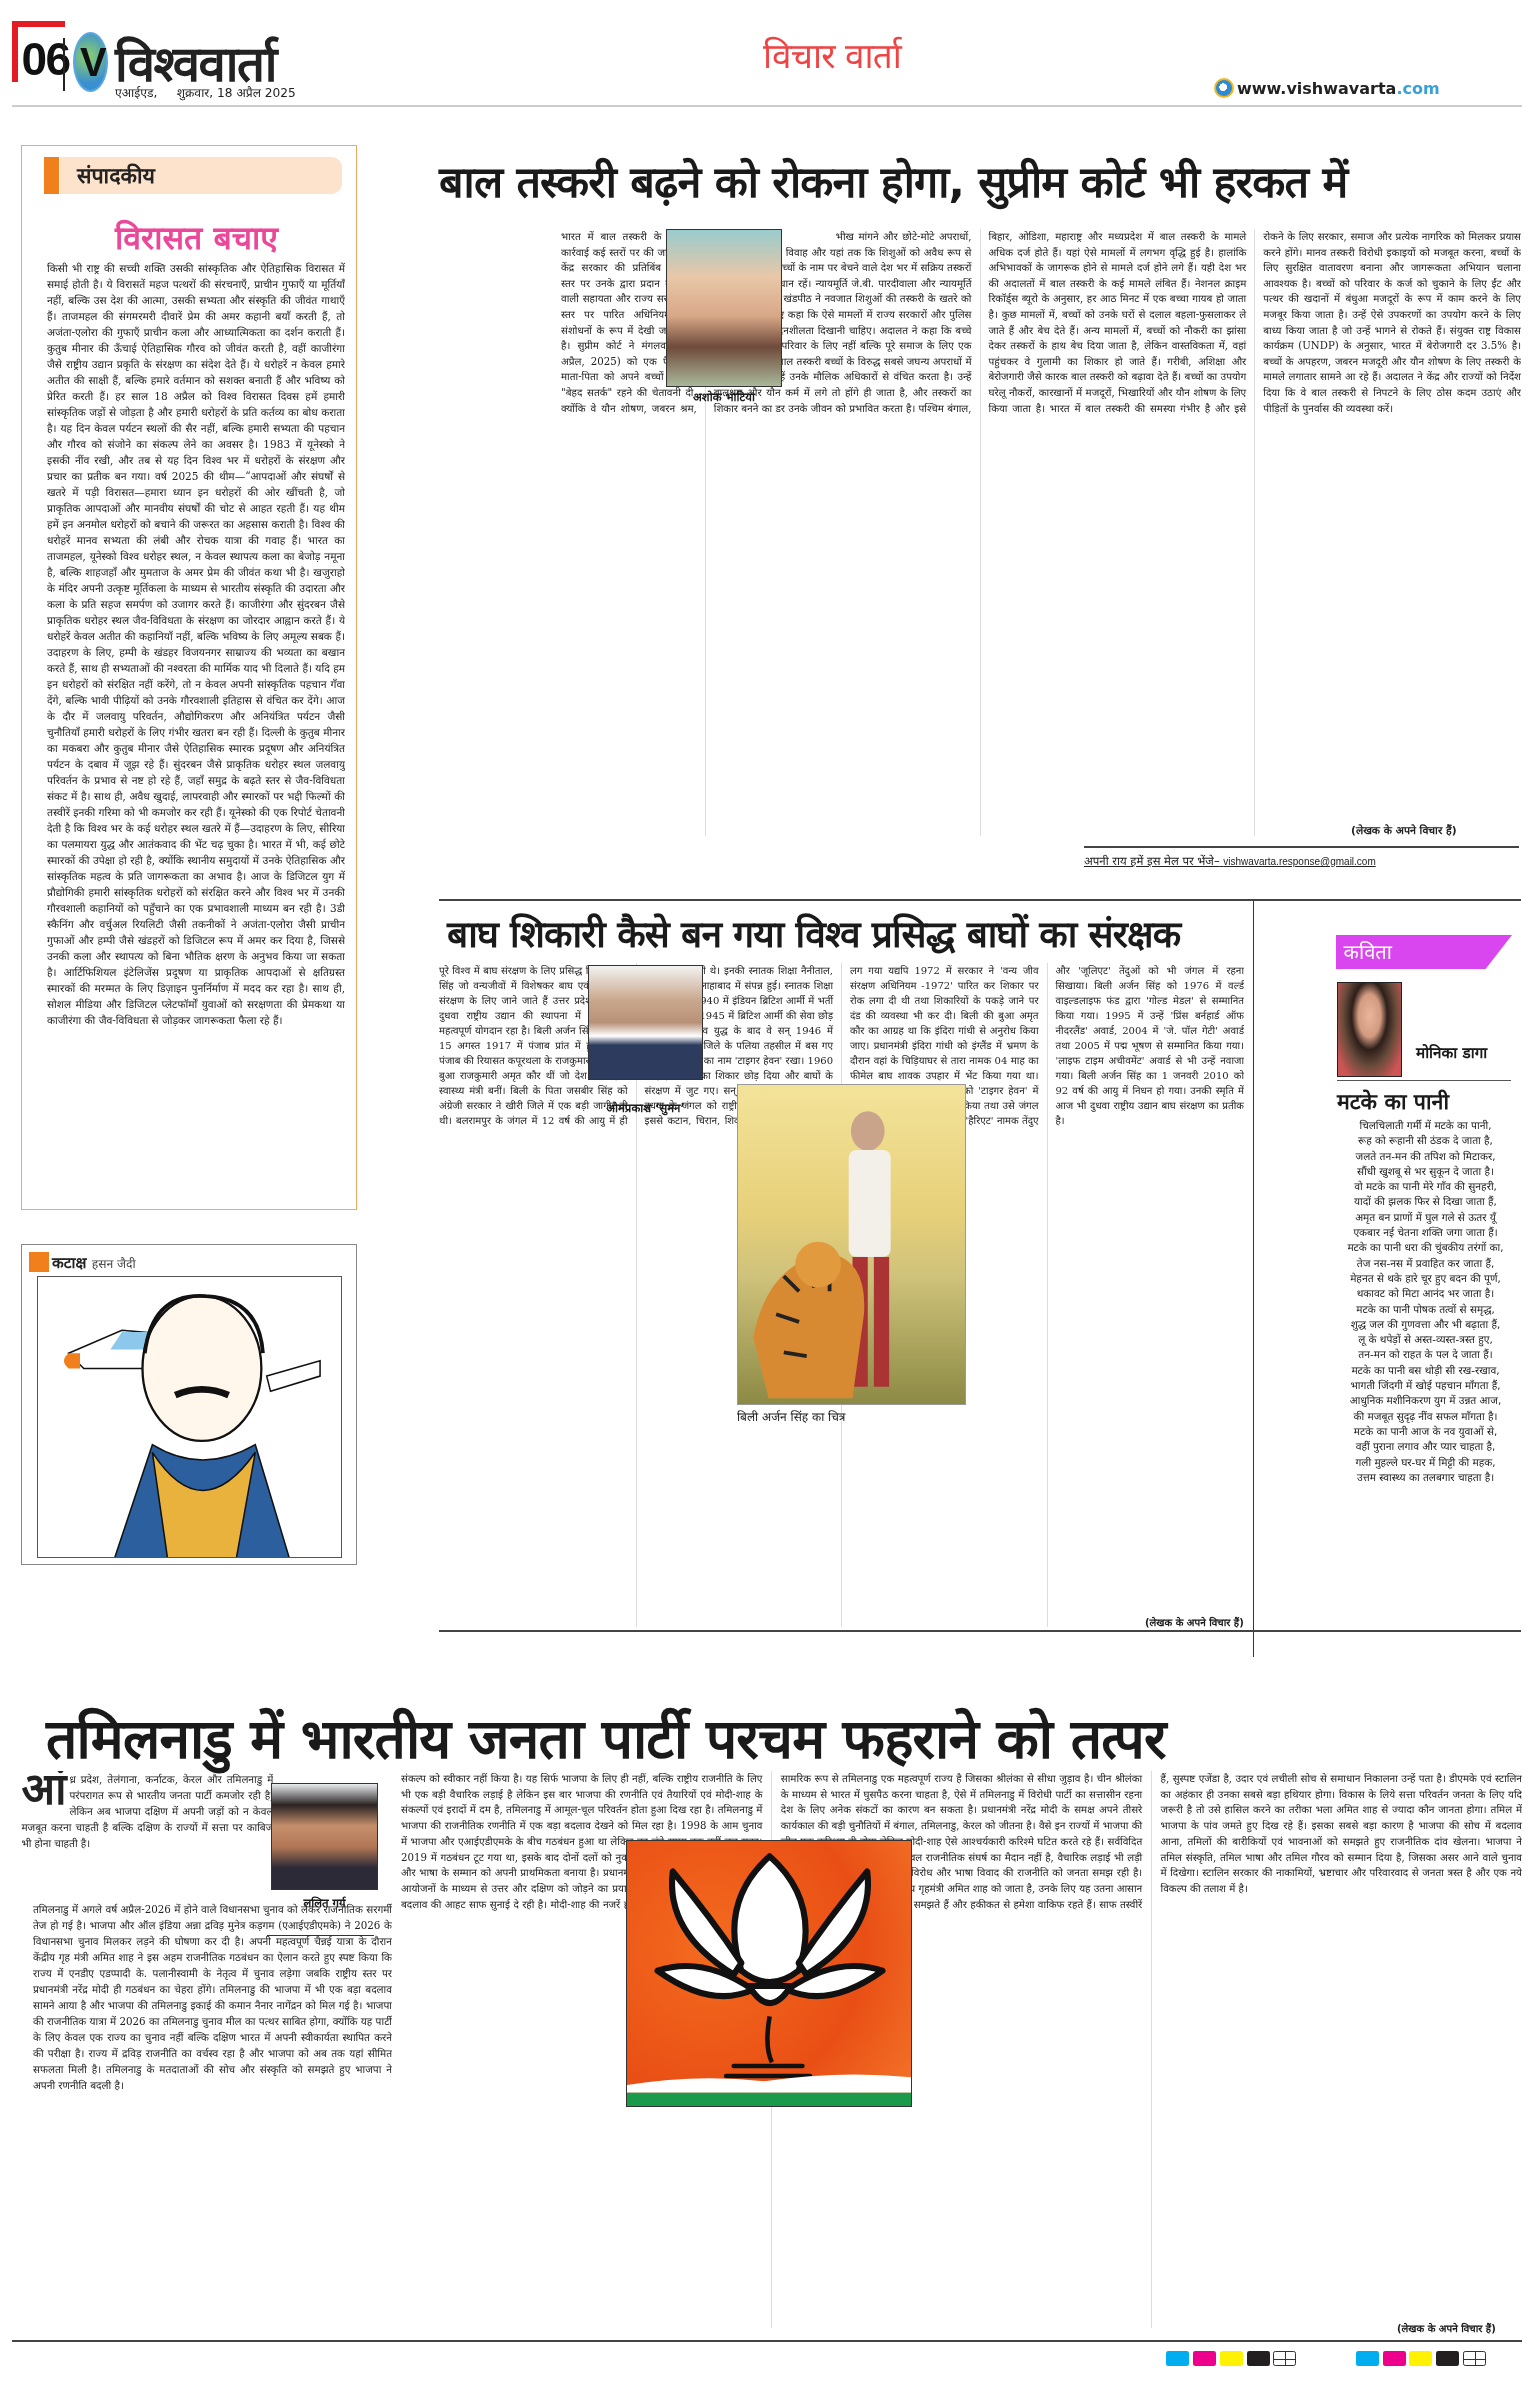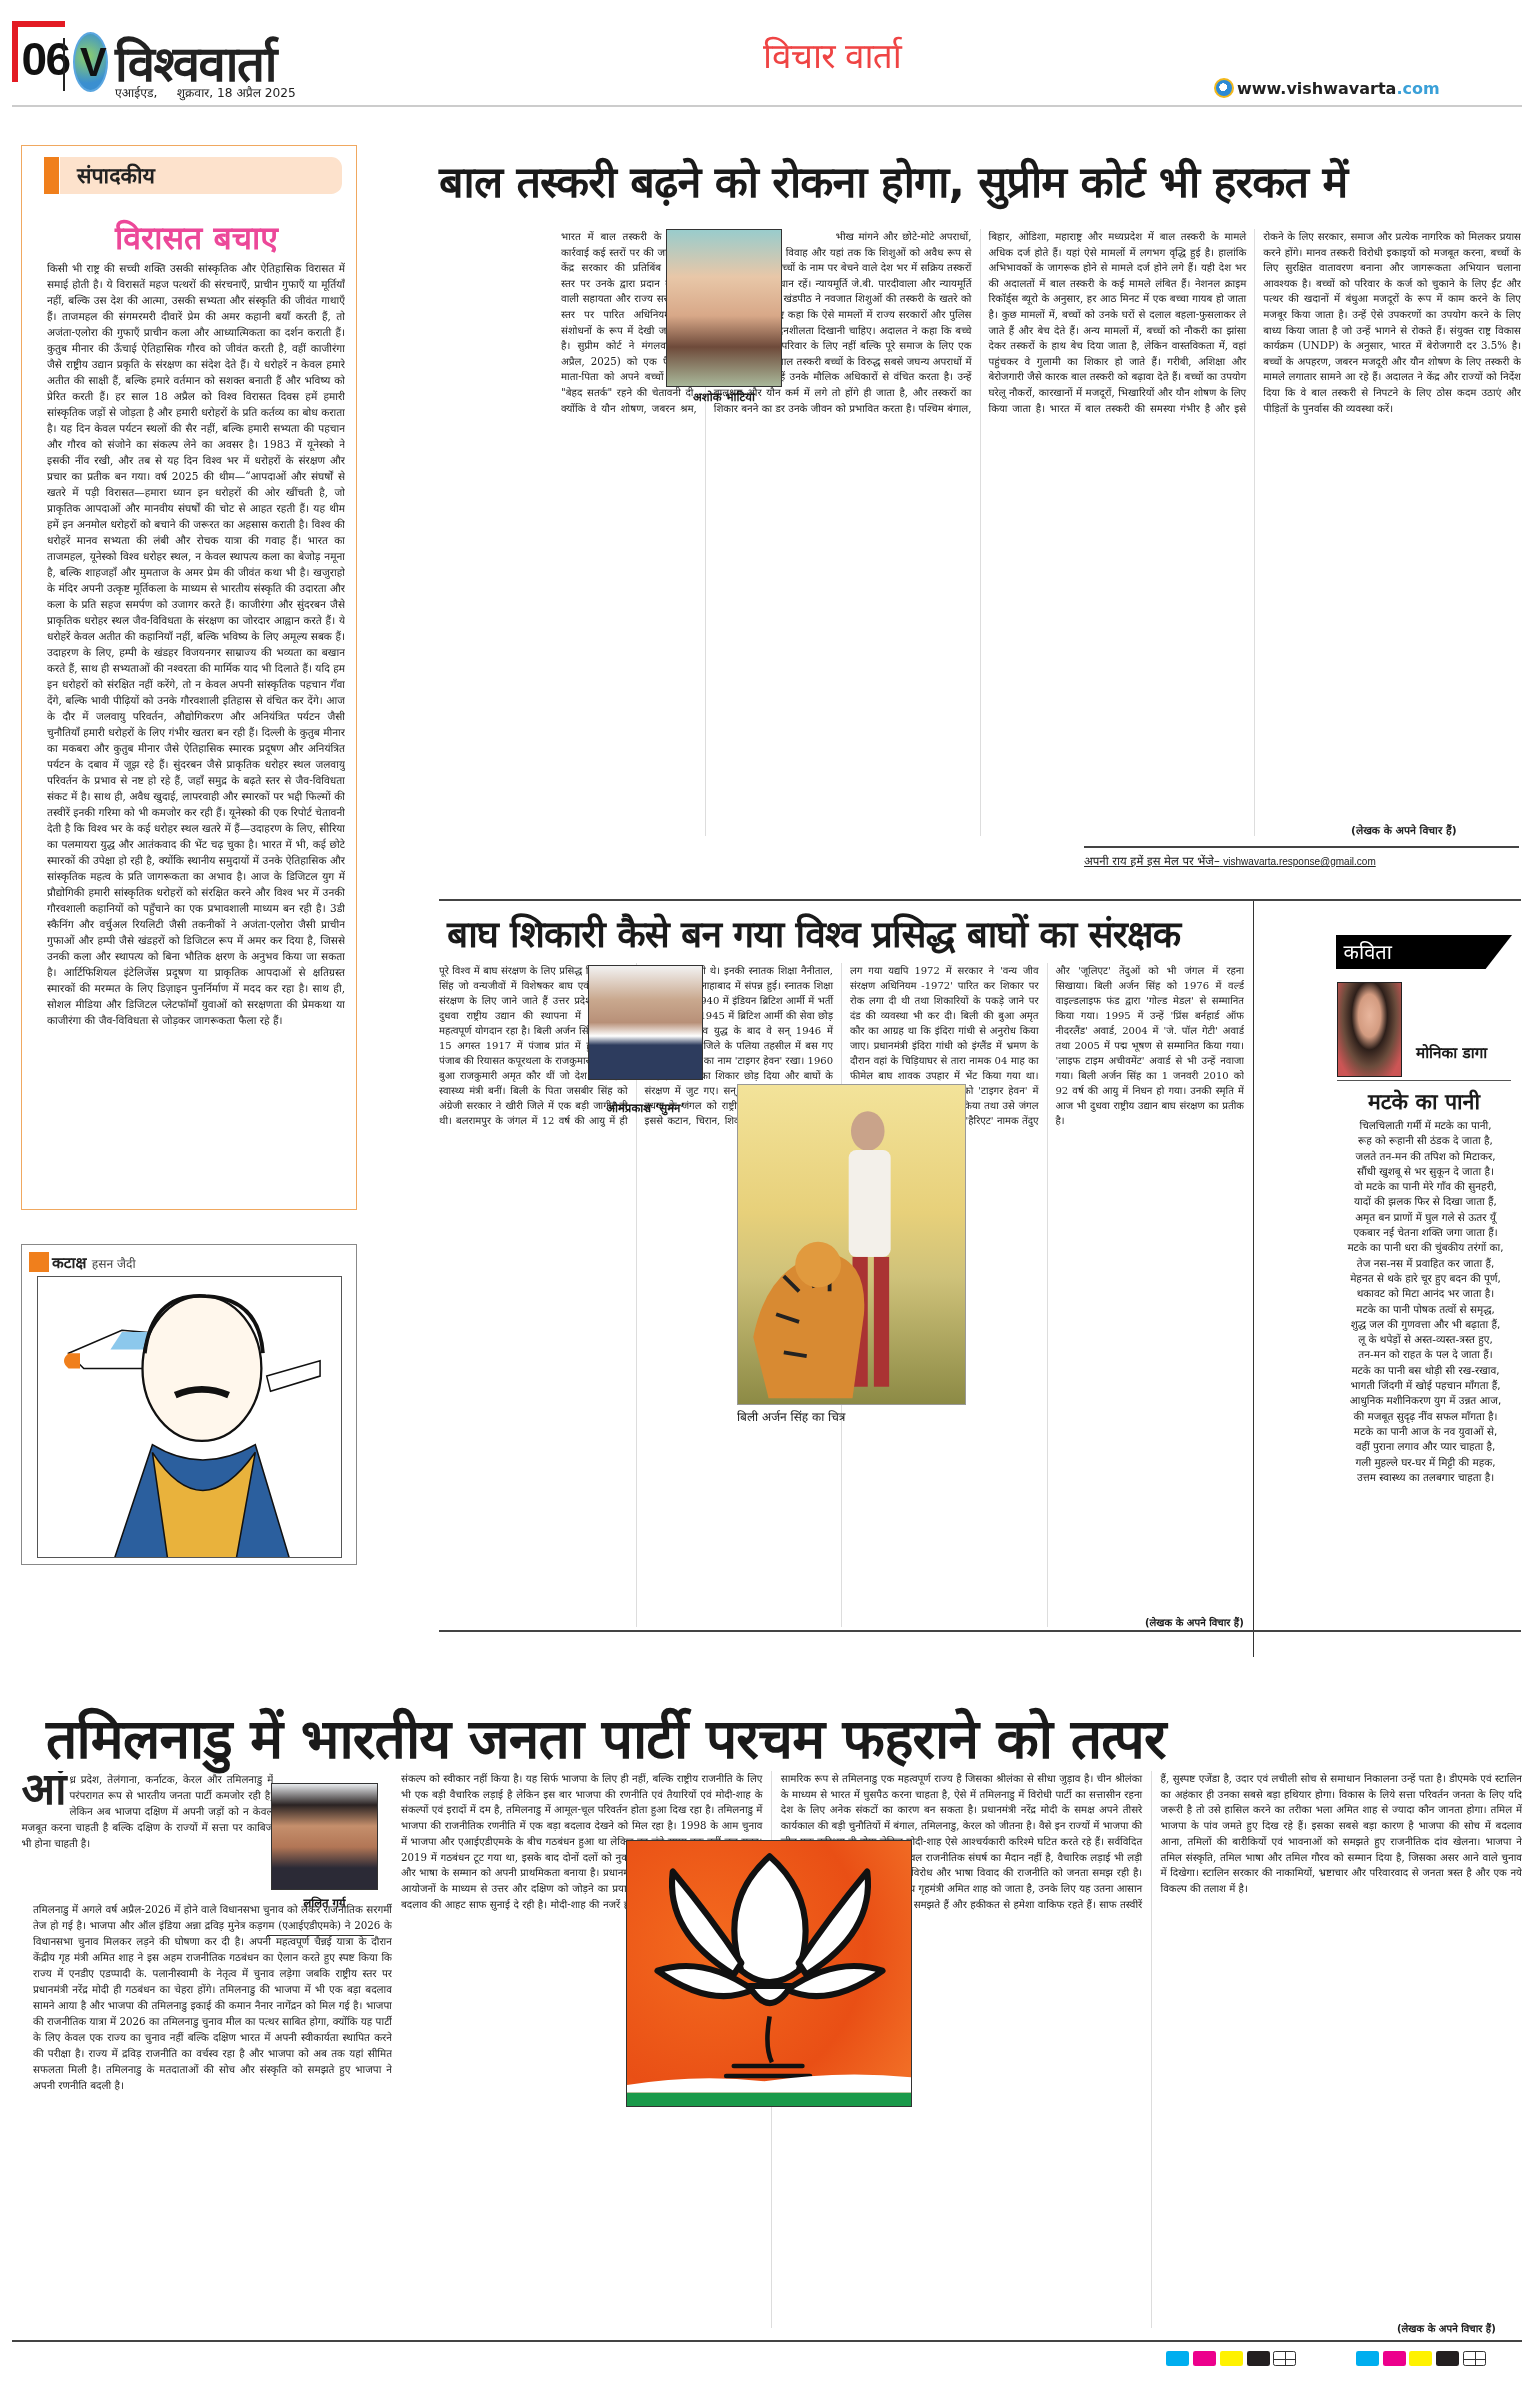--- a/index.html
+++ b/index.html
@@ -45,25 +45,25 @@
   
   .a2-title { left: 447px; top: 907px; font-size: 37px; font-weight: bold; letter-spacing: -0.8px; white-space: nowrap; }
   .a2-body { left: 439px; top: 963px; width: 805px; height: 664px; column-count: 4; overflow: hidden; font-size: 10px; line-height: 15px; }
   .a2-photo { left: 588px; top: 965px; width: 115px; height: 115px; border: 0.8px solid #333; background: linear-gradient(180deg, #f2f2f2 0%, #c9a88e 30%, #b89078 50%, #fff 62%, #2d3c5e 70%, #2d3c5e 100%); }
   .a2-byline { left: 588px; top: 1087px; width: 115px; text-align: center; font-size: 11.5px; font-weight: bold; margin-top: 13px; }
   .a2-image { left: 737px; top: 1084px; width: 229px; height: 321px; background: linear-gradient(180deg, #f3e39a 0%, #e7d07a 40%, #cfc27a 60%, #8c8a45 100%); border: 0.8px solid #999; overflow: hidden; }
   .a2-caption { left: 737px; top: 1408px; width: 229px; font-size: 12px; }
   .endnote-2 { left: 1145px; top: 1615px; font-size: 10px; font-weight: bold; }
   .vsep2 { left: 1253px; top: 901px; width: 1.1px; height: 756px; background: #333; }
   
-  .poem-tag { left: 1336px; top: 935px; width: 176px; height: 34px; background: #000000; clip-path: polygon(0 0, 100% 0, 85% 100%, 0 100%); color: #fff; font-size: 20px; padding-left: 7.6px; line-height: 34px; }
+  .poem-tag { left: 1336px; top: 935px; width: 176px; height: 34px; background: #d946ef; clip-path: polygon(0 0, 100% 0, 85% 100%, 0 100%); color: #fff; font-size: 20px; padding-left: 7.6px; line-height: 34px; }
   .poem-photo { left: 1337px; top: 982px; width: 65px; height: 95px; border: 1.5px solid #222; background: radial-gradient(ellipse at 50% 35%, #e8b59c 0%, #d39b80 25%, #2d1f1a 40%, #6b4c3c 60%, #c55 85%); }
   .poem-author { left: 1416px; top: 1042px; font-size: 15.3px; font-weight: bold; }
   .poem-rule { left: 1337px; top: 1080px; width: 174px; height: 1.1px; background: #555; }
-  .poem-title { left: 1337px; top: 1086px; width: 174px; text-align: center; font-size: 21.4px; font-weight: bold; }
+  .poem-title { left: 1337px; top: 1086px; width: 174px; font-size: 21.4px; font-weight: bold; }
   .poem-body { left: 1337px; top: 1118px; width: 177px; text-align: center; font-size: 10.4px; line-height: 15.3px; }
   .poem-bottom-rule { left: 439px; top: 1630px; width: 1082px; height: 1.5px; background: #444; }
   
   .a3-title { left: 46px; top: 1699px; font-size: 55px; font-weight: bold; letter-spacing: -0.8px; white-space: nowrap; }
   .a3-col1 { left: 21.4px; top: 1771px; width: 252px; height: 130px; overflow: hidden; font-size: 10.3px; line-height: 16px; }
   .dropcap { float: left; font-size: 44px; line-height: 35px; font-weight: bold; margin-right: 3.1px; }
   .a3-photo { left: 271px; top: 1783px; width: 107px; height: 107px; border: 0.8px solid #333; background: linear-gradient(180deg, #e9ecef 0%, #2a2323 20%, #c58f6c 40%, #b27656 60%, #2b2a36 80%, #2b2a36 100%); }
   .a3-byline { left: 271px; top: 1895px; width: 107px; text-align: center; font-size: 11.5px; font-weight: bold; }
   .a3-byrule { left: 267px; top: 1935px; width: 107px; height: 0.8px; background: #333; }
   .a3-col1b { left: 33px; top: 1901px; width: 359px; height: 427px; overflow: hidden; font-size: 10.3px; line-height: 16px; }

